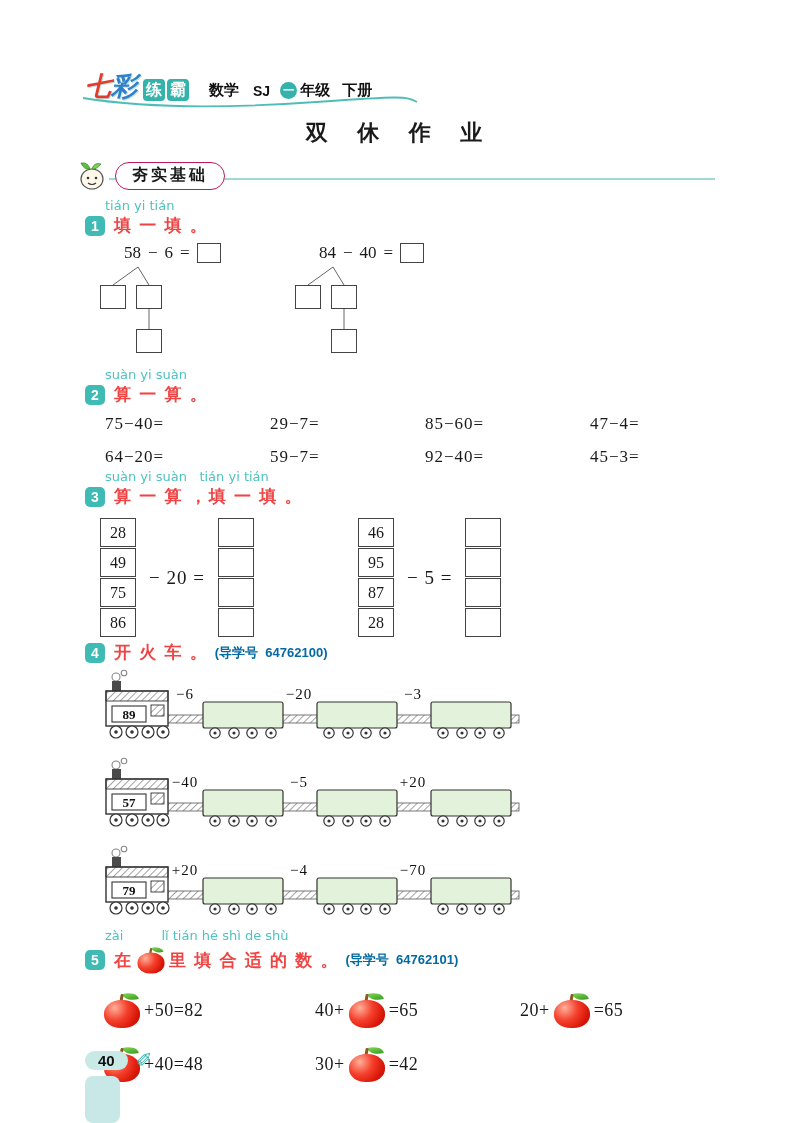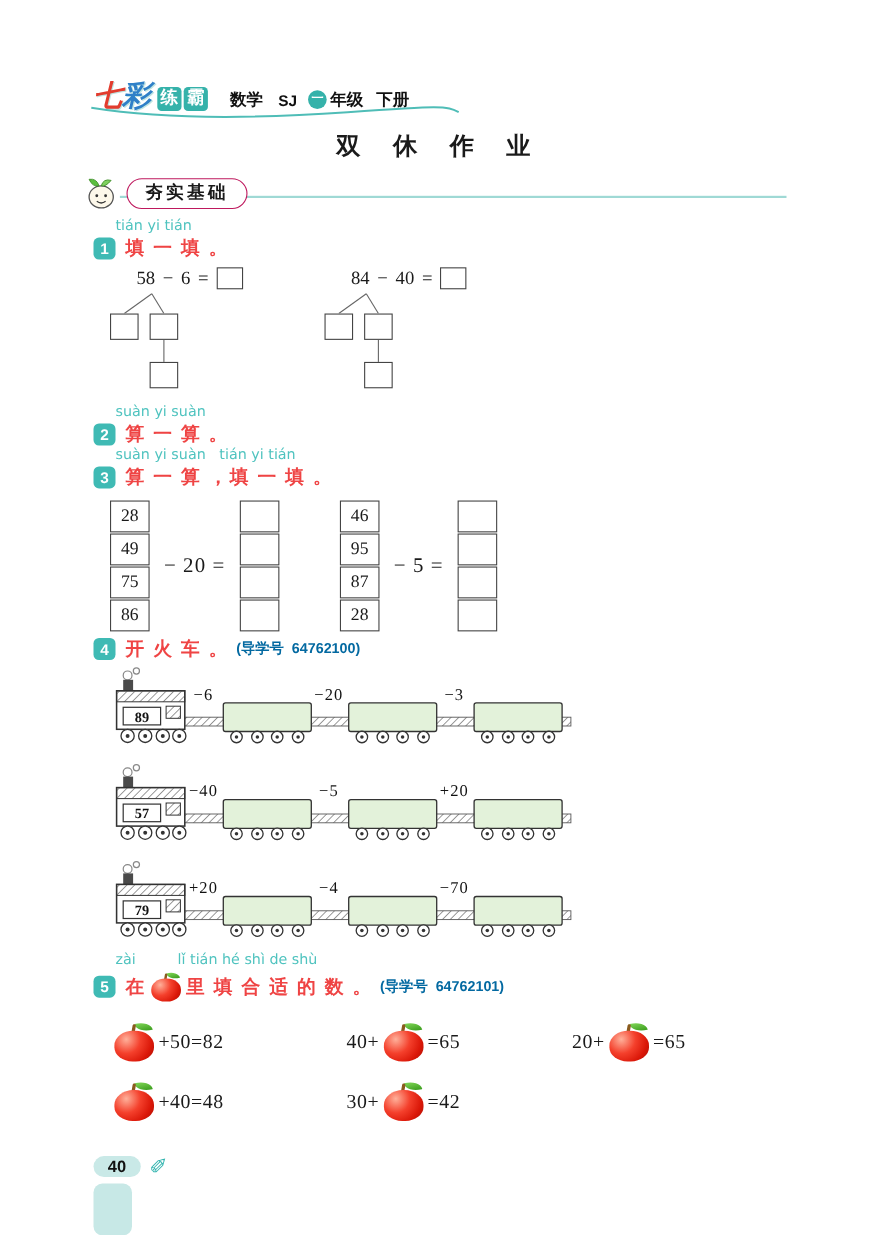--- a/index.html
+++ b/index.html
@@ -57,21 +57,21 @@
   .bond svg { position:absolute; left:0; top:0; }
   .bond-expr { position:absolute; left:24px; top:0; display:flex; gap:7px;
      align-items:center; font-size:17px; }
   .rbox { display:inline-block; width:24px; height:20px; border:1.2px solid #444; background:#fff; }
   .abox { position:absolute; width:26px; height:24px; border:1.2px solid #444; background:#fff; }
   .b1 { left:0; top:42px; } .b2 { left:36px; top:42px; } .b3 { left:36px; top:86px; }
   
   .calc-grid { display:grid; grid-template-columns:165px 155px 165px 1fr;
      row-gap:13px; margin:8px 0 2px 20px; font-size:17px; letter-spacing:1px; }
   
-  .tgroups { display:flex; gap:55px; margin:10px 0 4px 15px; }
+  .tgroups { display:flex; gap:104px; margin:10px 0 4px 15px; }
   .tgroup { display:flex; align-items:center; }
   .ncol { display:flex; flex-direction:column; gap:1px; }
   .nbox { width:36px; height:29px; border:1.1px solid #444; background:#fff;
      display:flex; align-items:center; justify-content:center; font-size:16px; }
   .opx { margin:0 13px; font-size:19px; white-space:pre; letter-spacing:1px; }
   
   .train-row { margin:4px 0 0 18px; height:84px; }
   .railbar { fill:url(#hatch); stroke:#555; stroke-width:0.8; }
   .wagon { fill:#e3f2da; stroke:#333; stroke-width:1.2; }
   .wheel { fill:#fff; stroke:#333; stroke-width:1.2; }
@@ -192,20 +192,30 @@
         <span class="abox b3"></span>
       </div>
     </div>
   </div>
 
   <div>
     <div class="pinyin">suàn yi suàn</div>
     <div class="title-row">
       <span class="badge">2</span>
       <span class="ex-title">算 一 算 。</span>
+    </div>
+    <div class="calc-grid">
+      <span>75−40=</span>
+      <span>29−7=</span>
+      <span>85−60=</span>
+      <span>47−4=</span>
+      <span>64−20=</span>
+      <span>59−7=</span>
+      <span>92−40=</span>
+      <span>45−3=</span>
     </div>
   </div>
 
   <div>
     <div class="pinyin">suàn yi suàn   tián yi tián</div>
     <div class="title-row">
       <span class="badge">3</span>
       <span class="ex-title">算 一 算 ，填 一 填 。</span>
     </div>
     <div class="tgroups">

